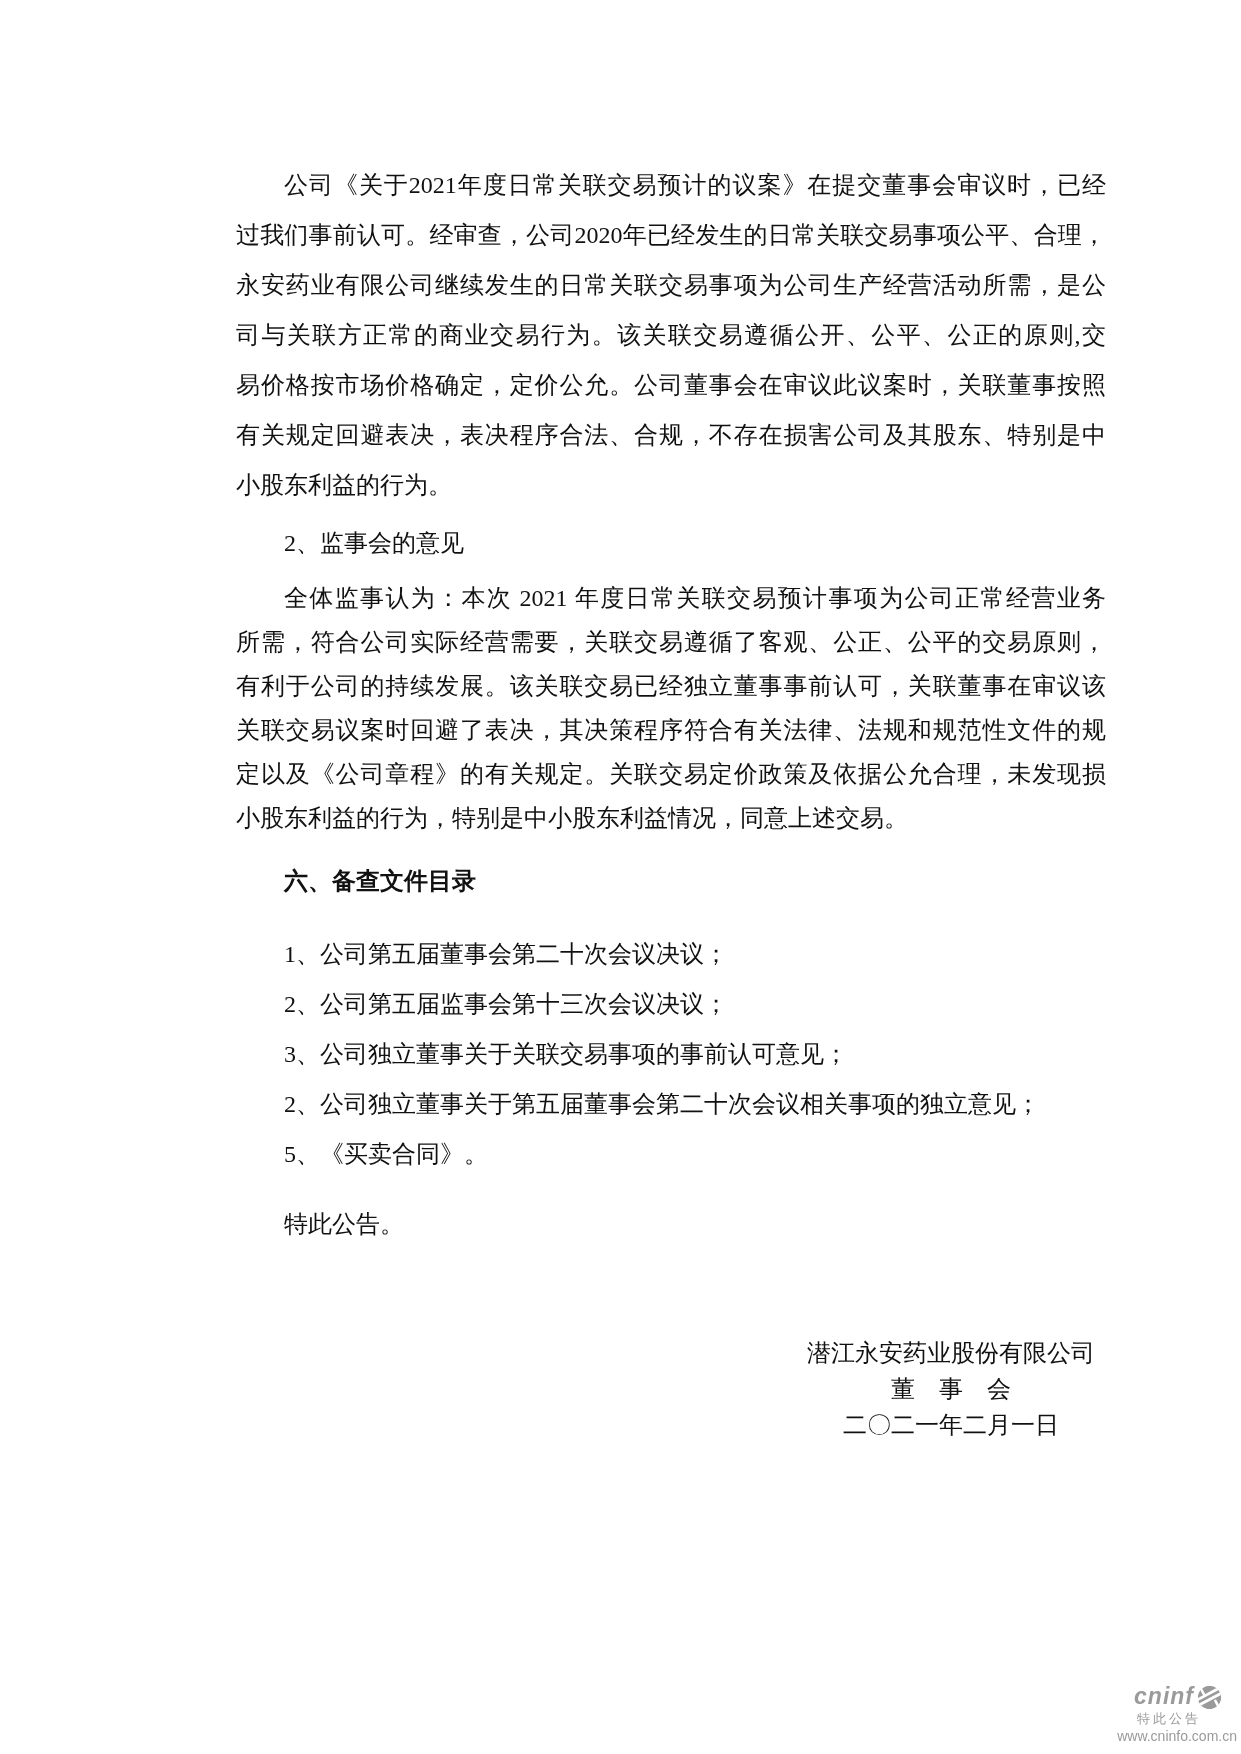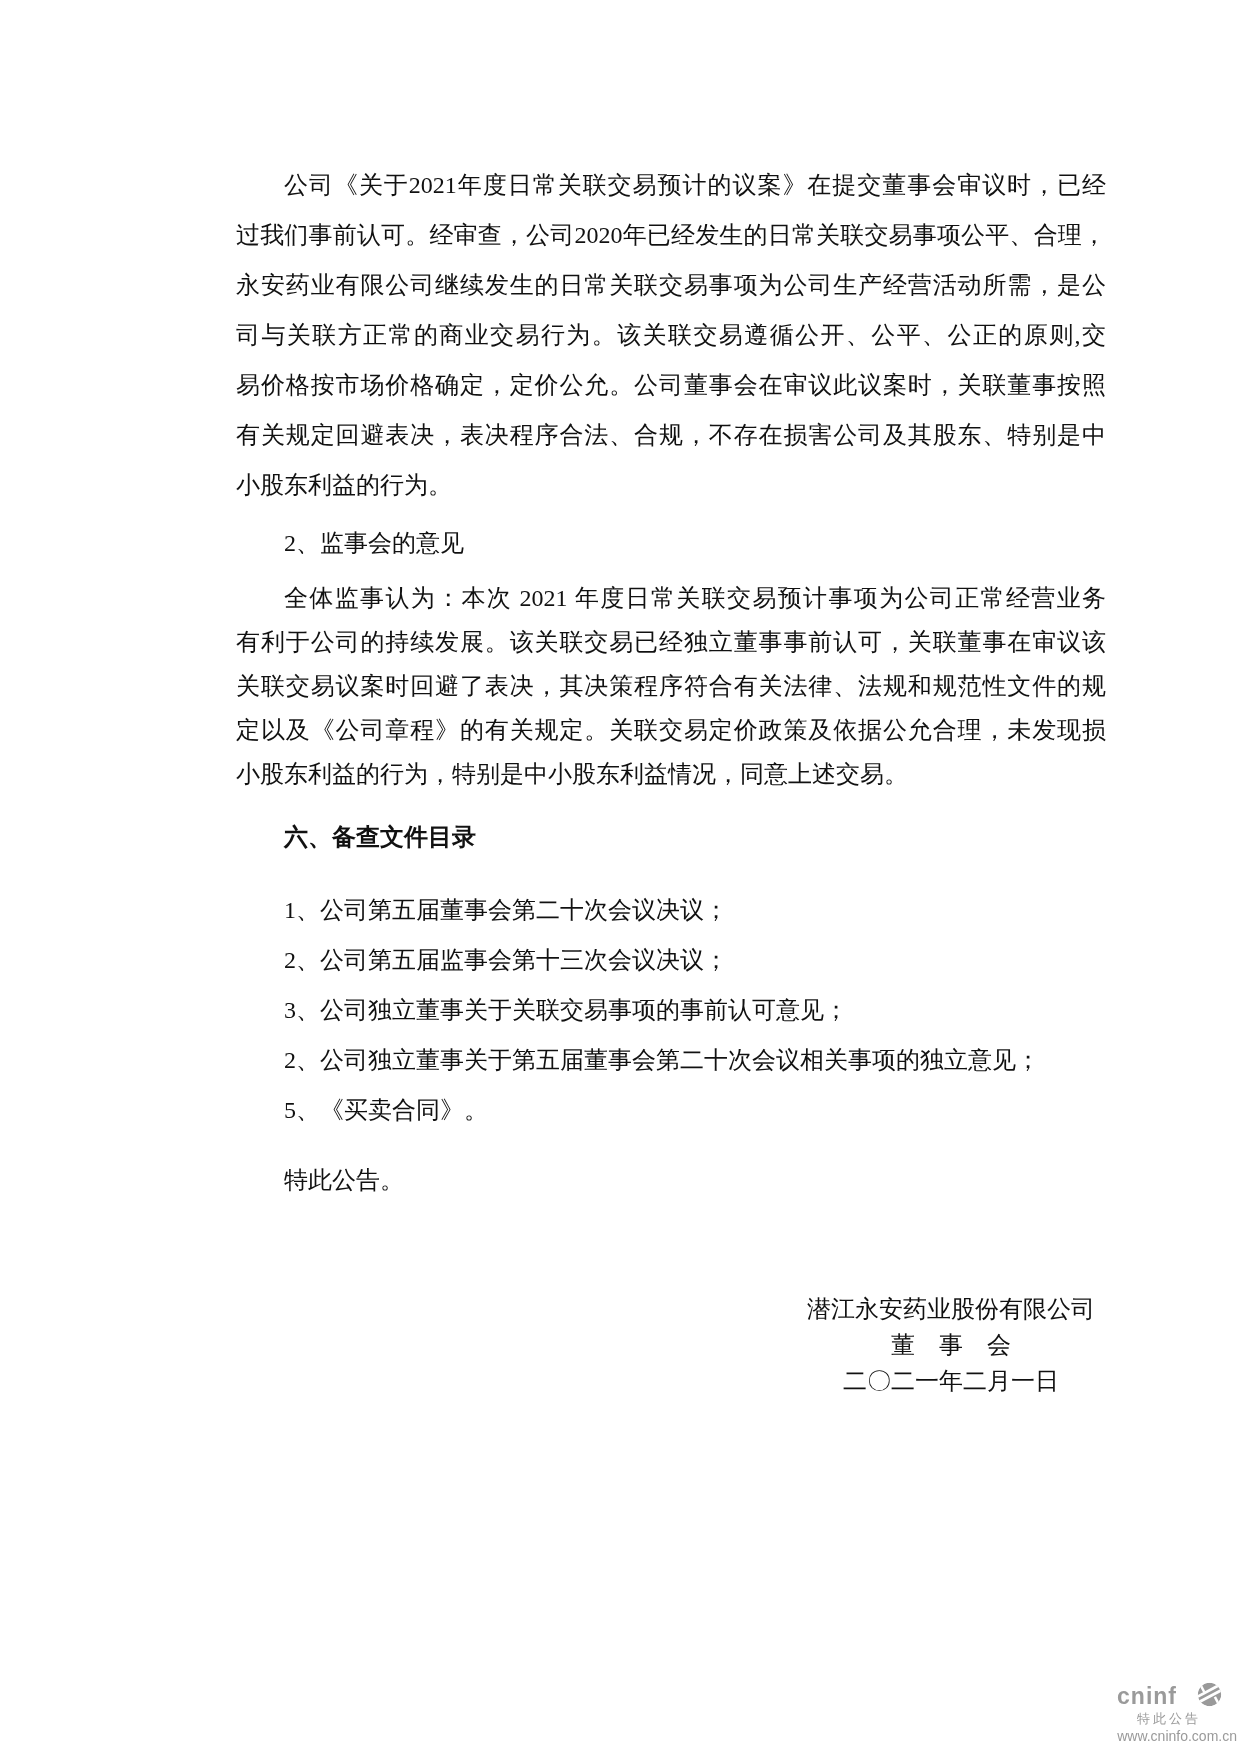--- a/index.html
+++ b/index.html
@@ -71,25 +71,26 @@
   .cninfo-logo {
     position: absolute;
     right: 4px;
     top: 1682px;
     color: #9a9a9a;
     font-family: "Liberation Sans", "DejaVu Sans", sans-serif;
     text-align: right;
   }
   .logo-row1 {
     display: flex;
-    align-items: flex-start;
+    align-items: flex-end;
     justify-content: flex-end;
-    gap: 20px;
+    gap: 3px;
     margin-right: 15px;
     height: 28px;
+    font-style: italic;
   }
   .wordmark {
     font-size: 23px;
     font-weight: 700;
     letter-spacing: 1px;
     line-height: 28px;
   }
   .globe-icon { display: inline-block; width: 25px; height: 25px; }
   .logo-cn {
     font-size: 13px;
@@ -117,20 +118,21 @@
       <div class="ln">司与关联方正常的商业交易行为。该关联交易遵循公开、公平、公正的原则,交</div>
       <div class="ln">易价格按市场价格确定，定价公允。公司董事会在审议此议案时，关联董事按照</div>
       <div class="ln">有关规定回避表决，表决程序合法、合规，不存在损害公司及其股东、特别是中</div>
       <div class="ln ln-last">小股东利益的行为。</div>
     </div>
 
     <div class="sub-item">2、监事会的意见</div>
 
     <div class="p2-block">
       <div class="ln p2 indent">全体监事认为：本次 2021 年度日常关联交易预计事项为公司正常经营业务</div>
+      <div class="ln p2">所需，符合公司实际经营需要，关联交易遵循了客观、公正、公平的交易原则，</div>
       <div class="ln p2">有利于公司的持续发展。该关联交易已经独立董事事前认可，关联董事在审议该</div>
       <div class="ln p2">关联交易议案时回避了表决，其决策程序符合有关法律、法规和规范性文件的规</div>
       <div class="ln p2">定以及《公司章程》的有关规定。关联交易定价政策及依据公允合理，未发现损</div>
       <div class="ln p2 ln-last">小股东利益的行为，特别是中小股东利益情况，同意上述交易。</div>
     </div>
 
     <div class="heading">六、备查文件目录</div>
 
     <div>
       <div class="li">1、公司第五届董事会第二十次会议决议；</div>

